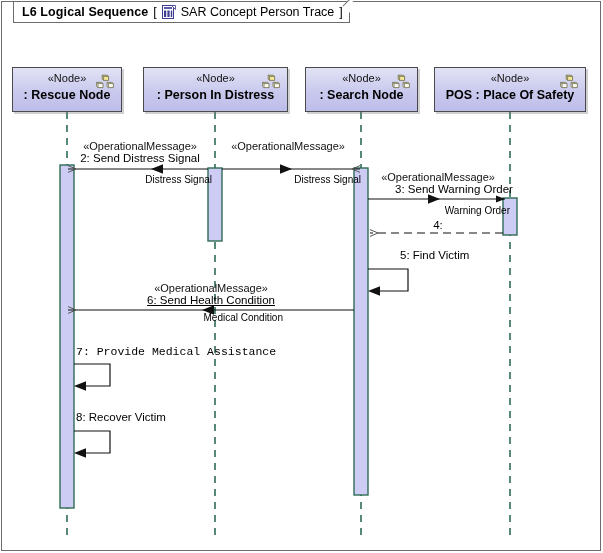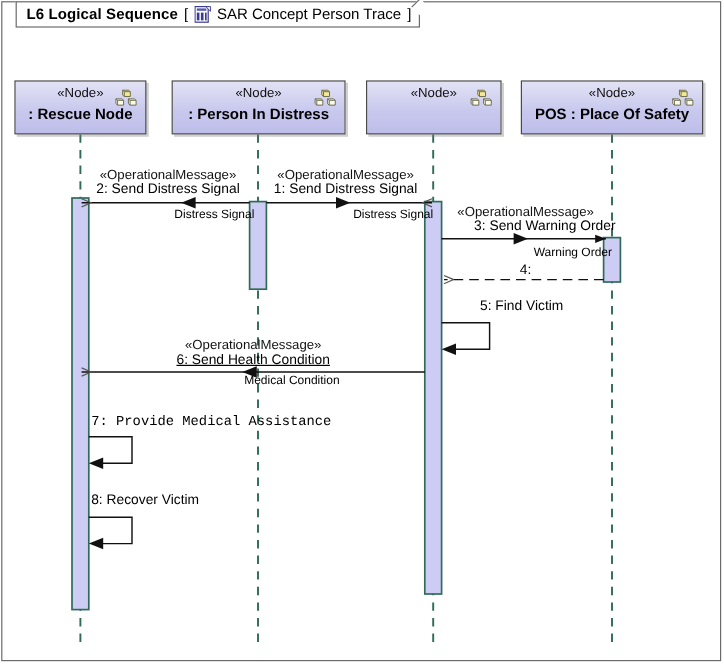--- a/index.html
+++ b/index.html
@@ -154,20 +154,21 @@
           <path d="M12.0,8.4 L17.0,8.4 L18.4,9.6 L18.4,13.6 L13.4,13.6 L12.0,12.4 z" fill="#fbfbf0"></path>
           <path d="M12.0,8.4 L13.4,9.6 L18.4,9.6" fill="none"></path>
           <path d="M13.4,9.6 L13.4,13.6" fill="none"></path>
         </g>
       </svg>
     </span>
   </div>
 
   <div class="lifeline-box" style="left:305px;top:67px;width:113px;">
     <span class="ll-stereo">«Node»</span>
+    <span class="ll-name">: Search Node</span>
     <span class="node-icon">
       <svg width="20" height="16" viewBox="0 0 20 16">
         <g stroke="#6b6b4a" stroke-width="0.8">
           <path d="M7.2,1.2 L12.2,1.2 L13.6,2.4 L13.6,6.4 L8.6,6.4 L7.2,5.2 z" fill="#f4e99a"></path>
           <path d="M7.2,1.2 L8.6,2.4 L13.6,2.4" fill="none"></path>
           <path d="M8.6,2.4 L8.6,6.4" fill="none"></path>
           <path d="M1.6,8.4 L6.6,8.4 L8.0,9.6 L8.0,13.6 L3.0,13.6 L1.6,12.4 z" fill="#fbfbf0"></path>
           <path d="M1.6,8.4 L3.0,9.6 L8.0,9.6" fill="none"></path>
           <path d="M3.0,9.6 L3.0,13.6" fill="none"></path>
           <path d="M12.0,8.4 L17.0,8.4 L18.4,9.6 L18.4,13.6 L13.4,13.6 L12.0,12.4 z" fill="#fbfbf0"></path>
@@ -196,21 +197,20 @@
         </g>
       </svg>
     </span>
   </div>
 
   <div class="msg-stereo" style="left:68px;top:140px;width:144px;">«OperationalMessage»</div>
   <div class="msg-label" style="left:68px;top:152px;width:144px;">2: Send Distress Signal</div>
   <div class="msg-sub" style="left:68px;top:174px;width:144px;">Distress Signal</div>
 
   <div class="msg-stereo" style="left:215px;top:140px;width:146px;">«OperationalMessage»</div>
-  <div class="msg-label" style="left:215px;top:152px;width:146px;">1: Send Distress Signal</div>
   <div class="msg-sub" style="left:215px;top:174px;width:146px;">Distress Signal</div>
 
   <div class="msg-stereo" style="left:366px;top:171px;width:144px;">«OperationalMessage»</div>
   <div class="msg-label" style="left:382px;top:183px;width:144px;">3: Send Warning Order</div>
   <div class="msg-sub" style="left:366px;top:205px;width:144px;">Warning Order</div>
 
   <div class="msg-label" style="left:366px;top:219px;width:144px;">4:</div>
 
   <div class="self-label" style="left:372px;top:249px;padding-left:28px;">5: Find Victim</div>
 

